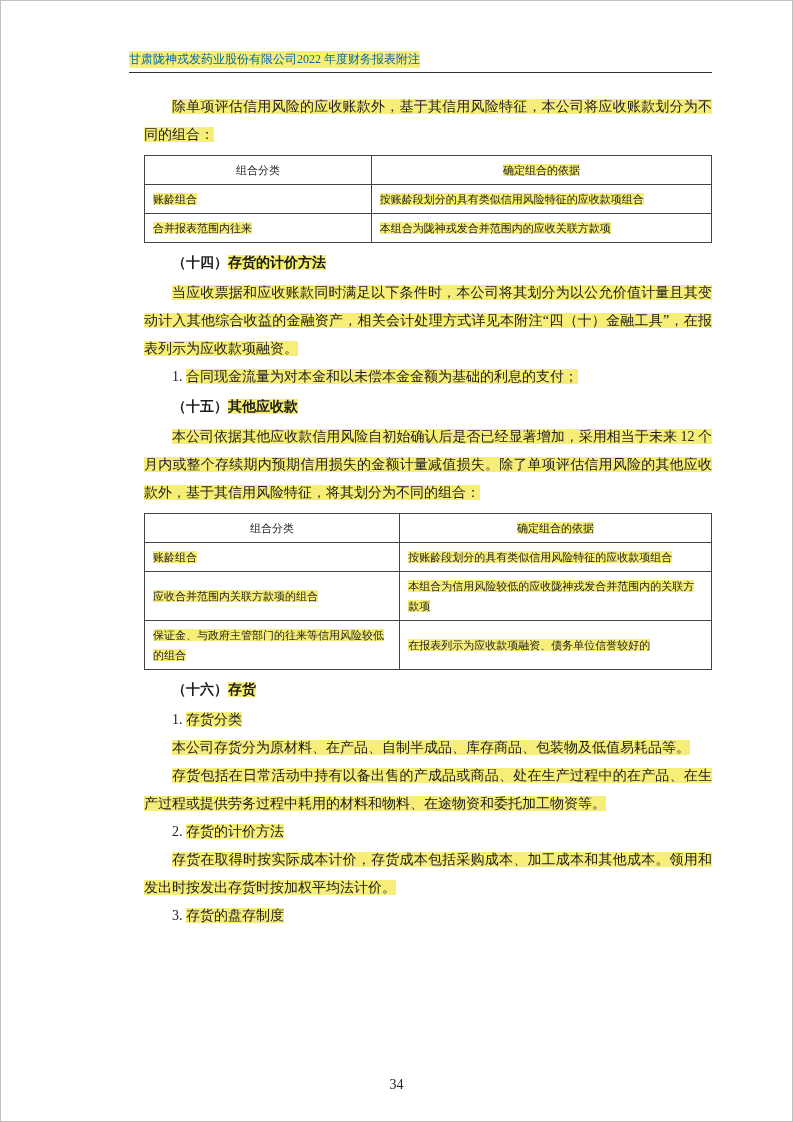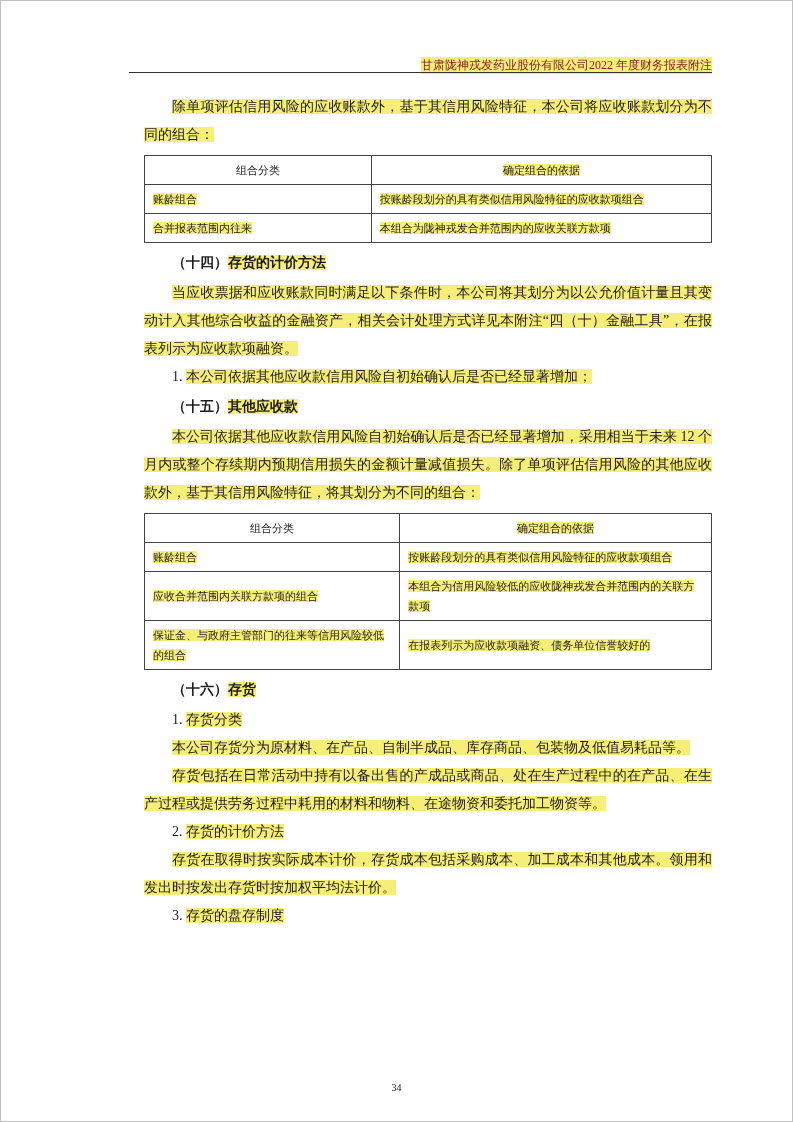--- a/index.html
+++ b/index.html
@@ -10,25 +10,25 @@
     height: 1122px;
     margin: 0 auto;
     background: #ffffff;
     border: 1px solid #c0c0c0;
     font-family: "Liberation Serif", "DejaVu Serif", serif;
     color: #1c1c1c;
     overflow: hidden;
   }
   .header {
     position: absolute;
-    top: 56px; left: 128px; right: 80px;
+    top: 50px; left: 128px; right: 80px;
     display: flex;
-    justify-content: flex-end;
+    justify-content: flex-start;
     font-size: 12px;
-    color: #7f1d1d;
+    color: #0369a1;
   }
   .header-rule {
     position: absolute;
     top: 71px; left: 128px; right: 80px;
     border-top: 1.5px solid #333;
   }
   .content {
     position: absolute;
     top: 92px; left: 143px; right: 80px;
     font-size: 14px;
@@ -54,21 +54,21 @@
     vertical-align: middle;
   }
   table.tbl th { text-align: center; }
   table.tbl1 col.c1 { width: 40%; }
   table.tbl2 col.c1 { width: 45%; }
   .footer {
     position: absolute;
     left: 0; right: 0;
     bottom: 28px;
     text-align: center;
-    font-size: 10px;
+    font-size: 14px;
     color: #222;
   }
 </style>
 </head>
 <body>
 
 <div class="page">
 
   <div class="header">
     <span class="hl">甘肃陇神戎发药业股份有限公司</span>
@@ -98,21 +98,21 @@
         </tr>
         <tr>
           <td><span class="hl">合并报表范围内往来</span></td>
           <td><span class="hl">本组合为陇神戎发合并范围内的应收关联方款项</span></td>
         </tr>
       </tbody>
     </table>
 
     <p class="heading"><span>（十四）</span><span class="hl">存货的计价方法</span></p>
     <p class="para indent"><span class="hl">当应收票据和应收账款同时满足以下条件时，本公司将其划分为以公允价值计量且其变动计入其他综合收益的金融资产，相关会计处理方式详见本附注“四（十）金融工具”，在报表列示为应收款项融资。</span></p>
-    <p class="para indent"><span>1. </span><span class="hl">本公司依据其他应收款信用风险自初始确认后是否已经显著增加；</span></p>
+    <p class="para indent"><span>1. </span><span class="hl">合同现金流量为对本金和以未偿本金金额为基础的利息的支付；</span></p>
 
     <p class="heading"><span>（十五）</span><span class="hl">其他应收款</span></p>
     <p class="para indent"><span class="hl">本公司依据其他应收款信用风险自初始确认后是否已经显著增加，采用相当于未来 12 个月内或整个存续期内预期信用损失的金额计量减值损失。除了单项评估信用风险的其他应收款外，基于其信用风险特征，将其划分为不同的组合：</span></p>
 
     <table class="tbl tbl2">
       <colgroup>
           <col class="c1">
           <col class="c2">
         </colgroup>
       <thead>

